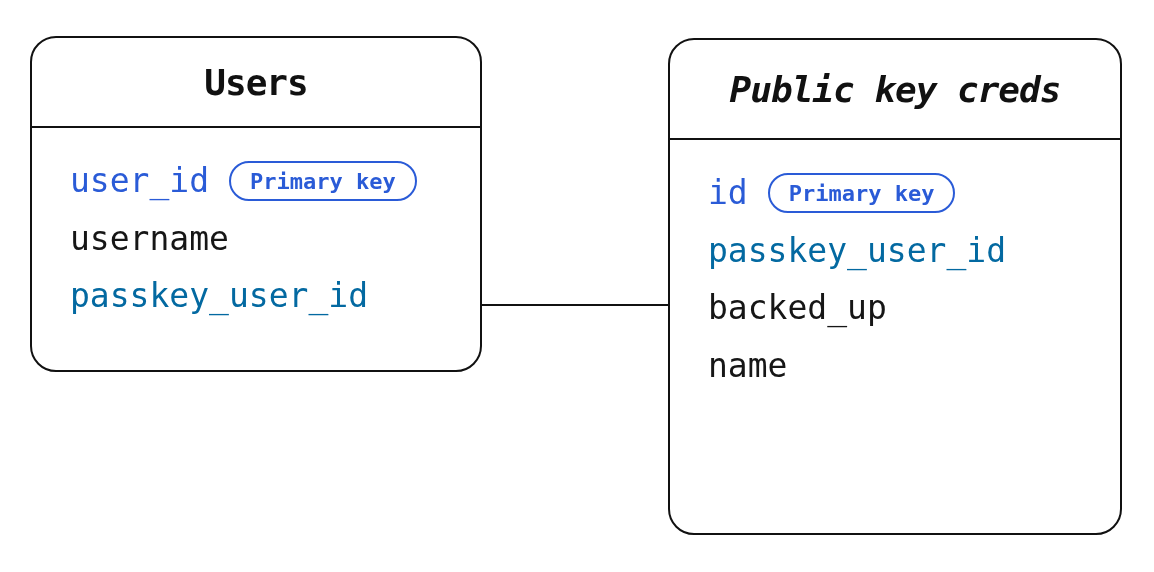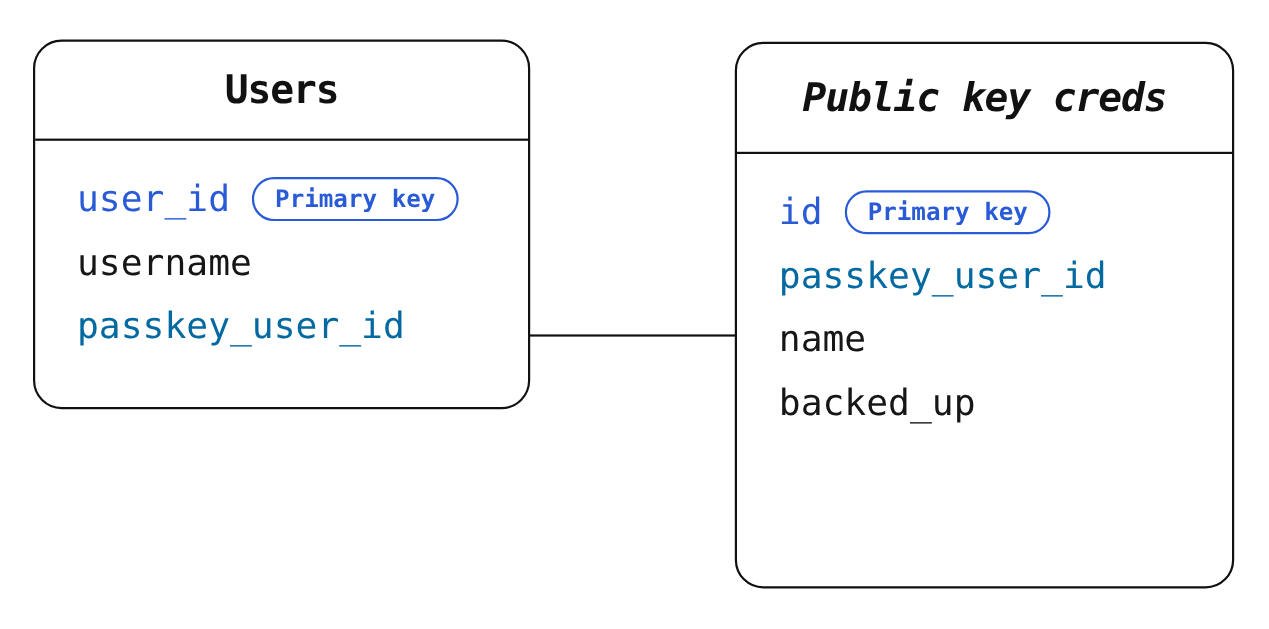--- a/index.html
+++ b/index.html
@@ -102,21 +102,21 @@
     </div>
     <div class="table-body">
       <div class="field-row">
         <span class="field-name c-blue">id</span>
         <span class="pk-badge">Primary key</span>
       </div>
       <div class="field-row">
         <span class="field-name c-orange">passkey_user_id</span>
       </div>
       <div class="field-row">
-        <span class="field-name">name</span>
+        <span class="field-name">backed_up</span>
       </div>
       <div class="field-row">
-        <span class="field-name">backed_up</span>
+        <span class="field-name">name</span>
       </div>
     </div>
   </div>
 
 </div>
 
 </body></html>

